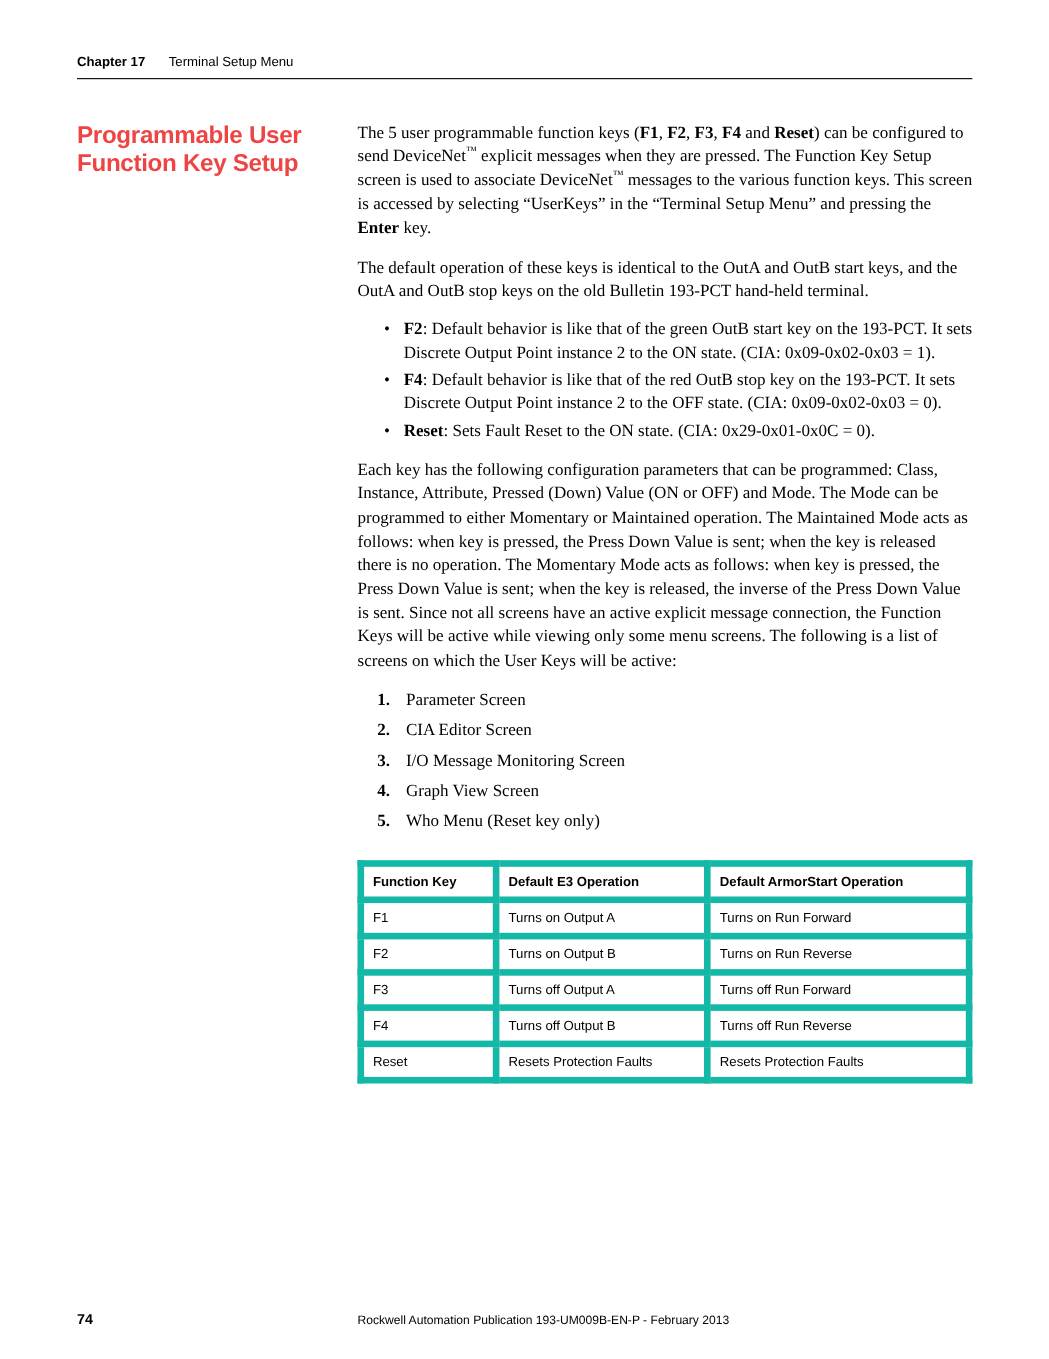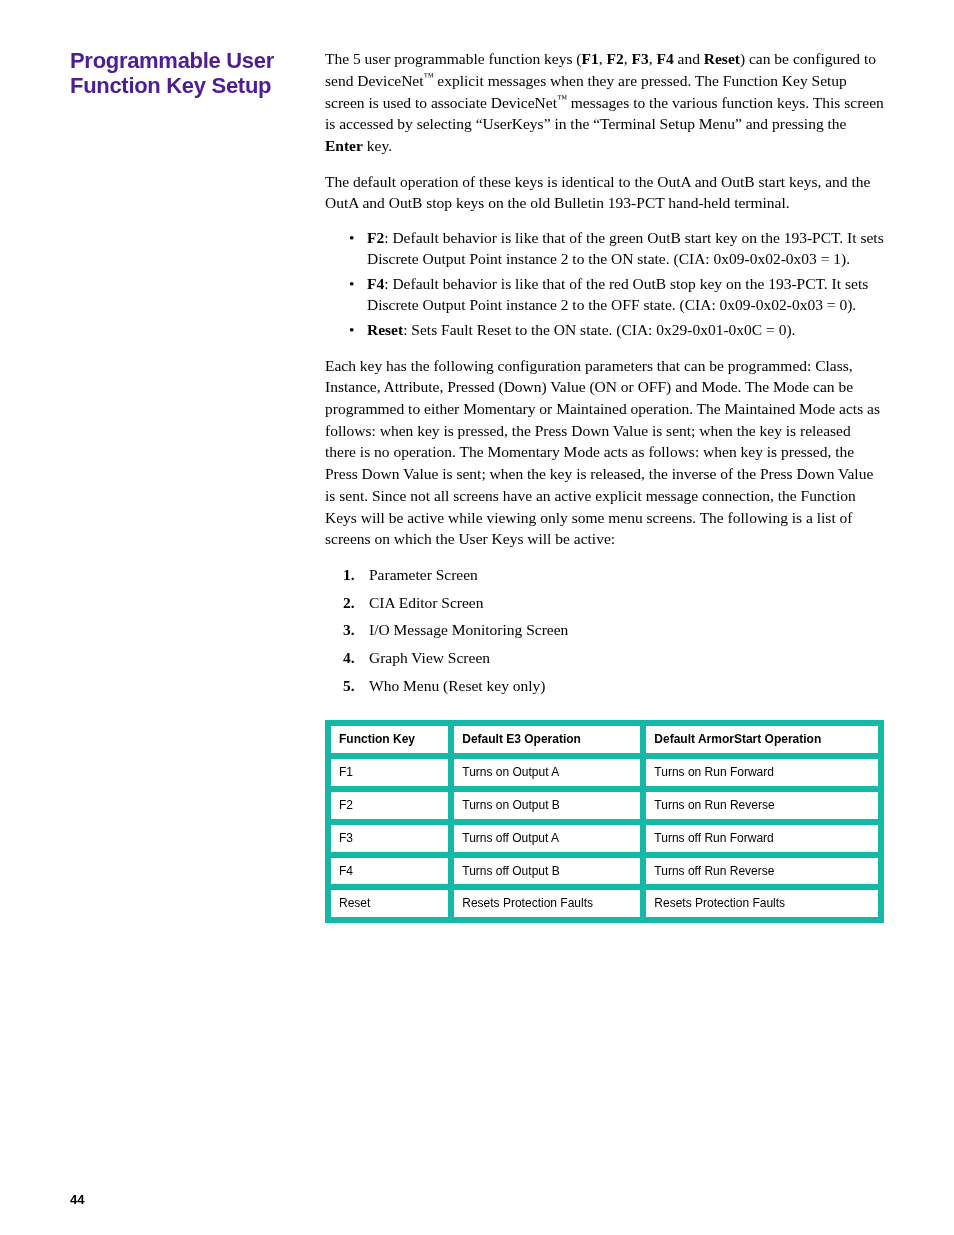--- a/index.html
+++ b/index.html
@@ -38,21 +38,21 @@
       display: flex;
       align-items: flex-start;
     }
     .section-heading {
       width: 255px;
       flex-shrink: 0;
       font-family: Arial, Helvetica, sans-serif;
       font-weight: bold;
       font-size: 22px;
       line-height: 1.15;
-      color: #4c1d95;
+      color: #ef4444;
       letter-spacing: -0.3px;
     }
     .body-col {
       flex: 1;
     }
     .para {
       margin: 0 0  14px 0;
       text-align: left;
     }
     .para + .para { margin-top: 14px; }
@@ -132,20 +132,24 @@
       text-align: left;
     }
     b { font-weight: bold; }
     .tm { font-size: 0.65em; vertical-align: super; }
   </style>
 </head>
 <body>
 
 <div class="page">
 
+  <div class="header">
+    <span class="header-chapter">Chapter 17</span>
+    <span class="header-title">Terminal Setup Menu</span>
+  </div>
 
   <div class="content-row">
     <div class="section-heading">Programmable User Function Key Setup</div>
 
     <div class="body-col">
 
       <p class="para">
         <span>The 5 user programmable function keys (</span><b>F1</b>, <b>F2</b>, <b>F3</b>, <b>F4</b><span> and </span><b>Reset</b><span>) can be configured to send DeviceNet</span><span class="tm">™</span><span> explicit messages when they are pressed. The Function Key Setup screen is used to associate DeviceNet</span><span class="tm">™</span><span> messages to the various function keys. This screen is accessed by selecting “UserKeys” in the “Terminal Setup Menu” and pressing the </span><b>Enter</b><span> key.</span>
       </p>
 
@@ -202,16 +206,17 @@
             <td>Resets Protection Faults</td>
             <td>Resets Protection Faults</td>
           </tr>
         </tbody>
       </table>
 
     </div>
   </div>
 
   <div class="footer">
-    <span class="page-num">44</span>
+    <span class="page-num">74</span>
+    <span class="pub">Rockwell Automation Publication 193-UM009B-EN-P - February 2013</span>
   </div>
 
 </div>
 
 </body></html>

